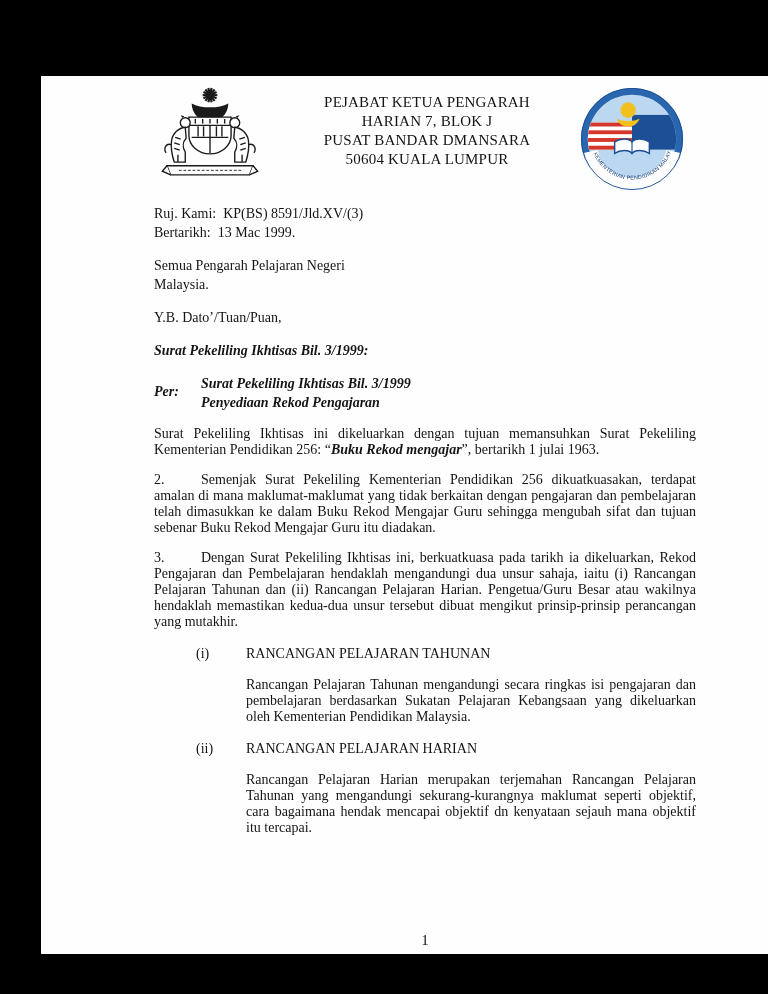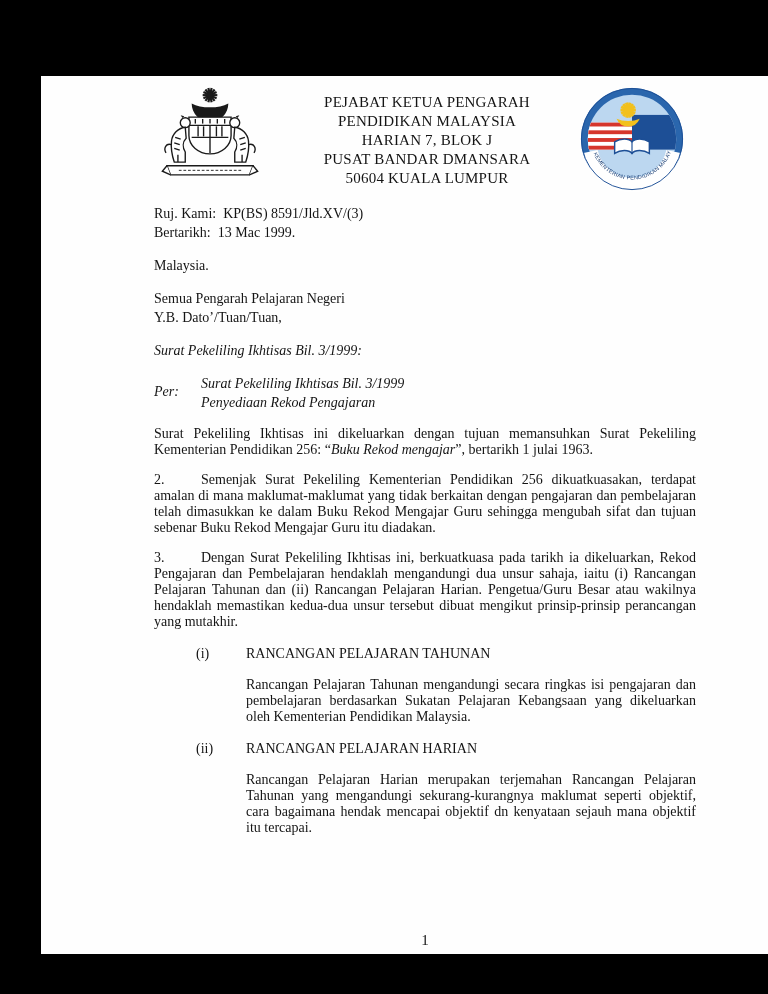--- a/index.html
+++ b/index.html
@@ -51,21 +51,21 @@
   .content {
     position: absolute;
     top: 128px;
     left: 113px;
     width: 542px;
     font-size: 14px;
     line-height: 19px;
   }
   .line { white-space: pre-wrap; }
   .mb { margin-bottom: 14px; }
-  .bi { font-weight: normal; font-style: italic; }
+  .bi { font-weight: bold; font-style: italic; }
   .b  { font-weight: normal; }
   .just { text-align: justify; line-height: 16px; }
   .para-num { display: inline-block; width: 47px; }
   .per-block { position: relative; padding-left: 47px; }
   .per-label { position: absolute; left: 0; top: 8px; }
   .section-head { display: flex; margin-left: 42px; }
   .sec-num { width: 50px; flex: none; }
   .section-body { margin-left: 92px; width: 450px; }
   .page-number {
     position: absolute;
@@ -134,21 +134,20 @@
 
           <path d="M13,89 L107,89 L103,99 L17,99 Z" fill="#ffffff"></path>
           <path d="M13,89 L8,95 L17,99 M107,89 L112,95 L103,99" fill="#ffffff"></path>
           <line x1="26" y1="94" x2="94" y2="94" stroke-width="1" stroke-dasharray="3,2"></line>
         </g>
       </svg>
     </div>
 
     <div class="letterhead">
       <div class="line">PEJABAT KETUA PENGARAH</div>
-      <div class="line">PENDIDIKAN MALAYSIA</div>
       <div class="line">HARIAN 7, BLOK J</div>
       <div class="line">PUSAT BANDAR DMANSARA</div>
       <div class="line">50604 KUALA LUMPUR</div>
     </div>
 
     <div class="logo-right">
       <svg viewBox="0 0 110 110" width="106" height="106">
         <defs>
           <clipPath id="edc">
               <circle cx="55" cy="55" r="46"></circle>
@@ -188,24 +187,24 @@
         </text>
         <circle cx="55" cy="55" r="52.5" fill="none" stroke="#1d4f96" stroke-width="1"></circle>
       </svg>
     </div>
 
     <div class="content">
 
       <div class="line">Ruj. Kami:  KP(BS) 8591/Jld.XV/(3)</div>
       <div class="line mb">Bertarikh:  13 Mac 1999.</div>
 
+      <div class="line">Semua Pengarah Pelajaran Negeri</div>
       <div class="line mb">Malaysia.</div>
-      <div class="line">Semua Pengarah Pelajaran Negeri</div>
-
-      <div class="line mb">Y.B. Dato’/Tuan/Tuan,</div>
+
+      <div class="line mb">Y.B. Dato’/Tuan/Puan,</div>
 
       <div class="line bi mb">Surat Pekeliling Ikhtisas Bil. 3/1999:</div>
 
       <div class="per-block bi mb">
         <span class="per-label">Per:</span>
         <div class="line">Surat Pekeliling Ikhtisas Bil. 3/1999</div>
         <div class="line">Penyediaan Rekod Pengajaran</div>
       </div>
 
       <p class="just mb"><span>Surat Pekeliling Ikhtisas ini dikeluarkan dengan tujuan memansuhkan Surat Pekeliling Kementerian Pendidikan 256: “</span><span class="bi">Buku Rekod mengajar</span><span>”, bertarikh 1 julai 1963.</span></p>

